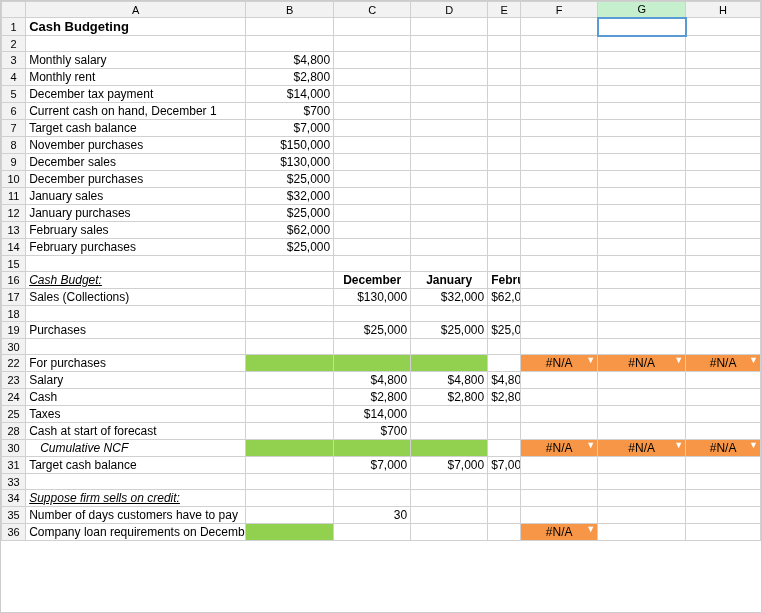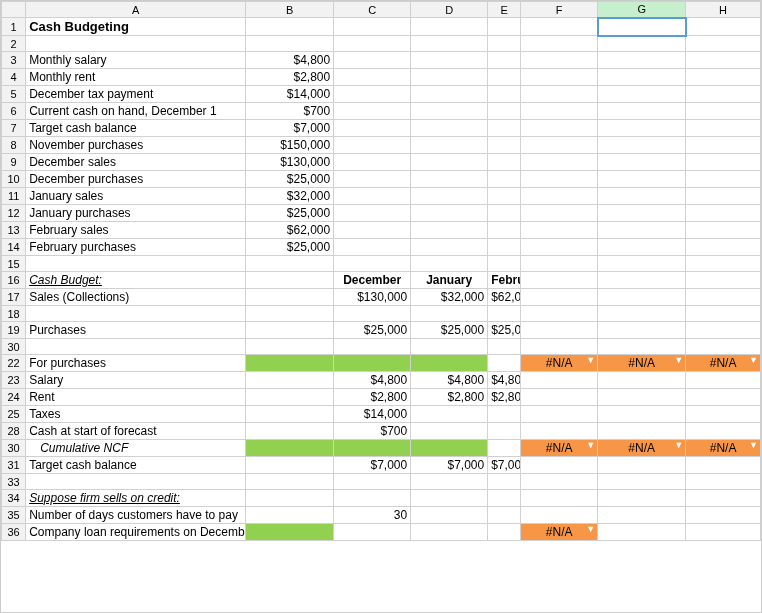--- a/index.html
+++ b/index.html
@@ -345,21 +345,21 @@
         <td class="text-right">$4,800</td>
         <td class="text-right">$4,800</td>
         <td class="text-right">$4,800</td>
         <td></td>
           <td></td>
           <td></td>
       </tr>
 
       <tr>
         <td class="row-header">24</td>
-        <td>Rent</td>
+        <td>Cash</td>
         <td></td>
         <td class="text-right">$2,800</td>
         <td class="text-right">$2,800</td>
         <td class="text-right">$2,800</td>
         <td></td>
           <td></td>
           <td></td>
       </tr>
 
       <tr>

